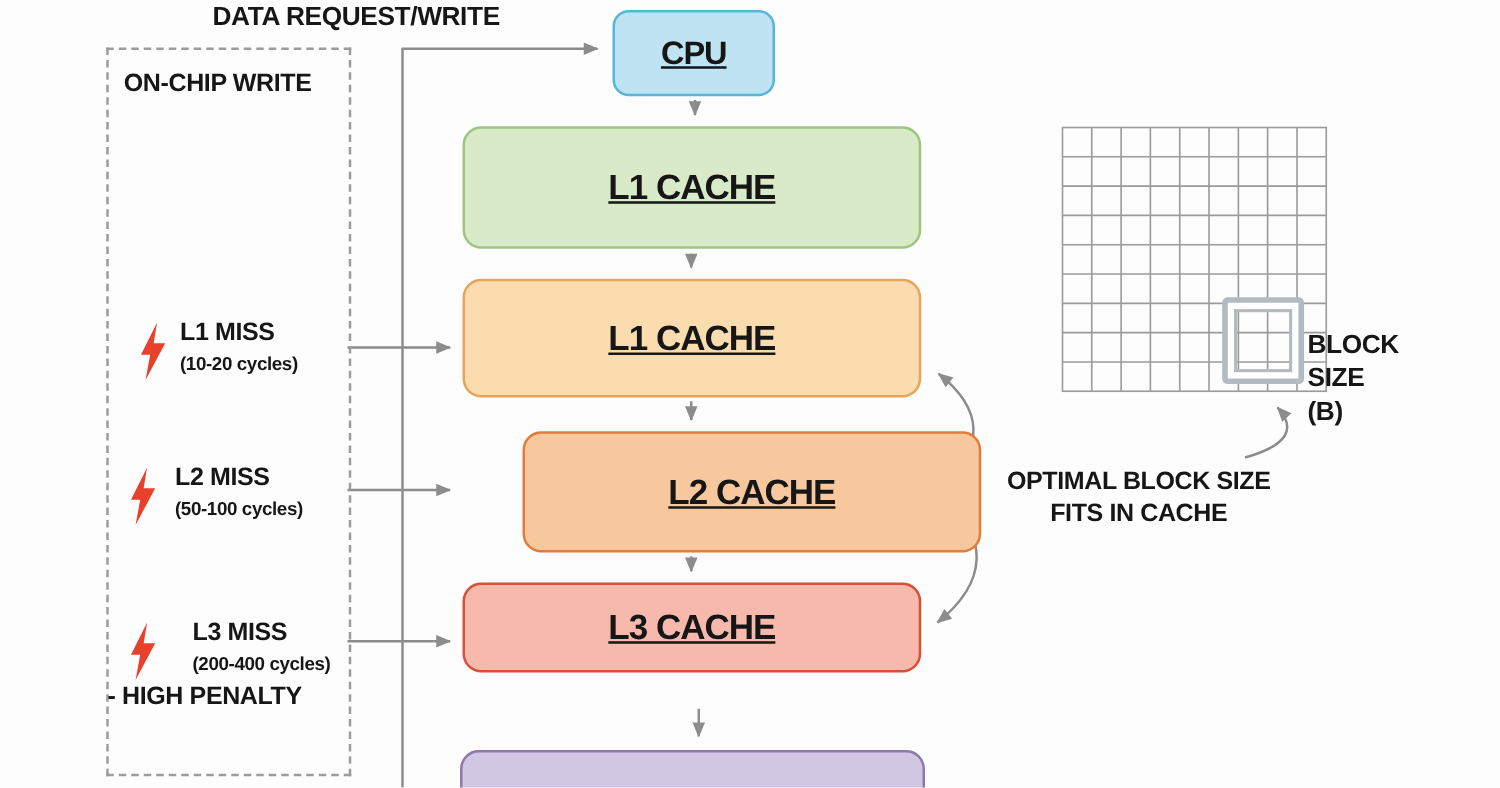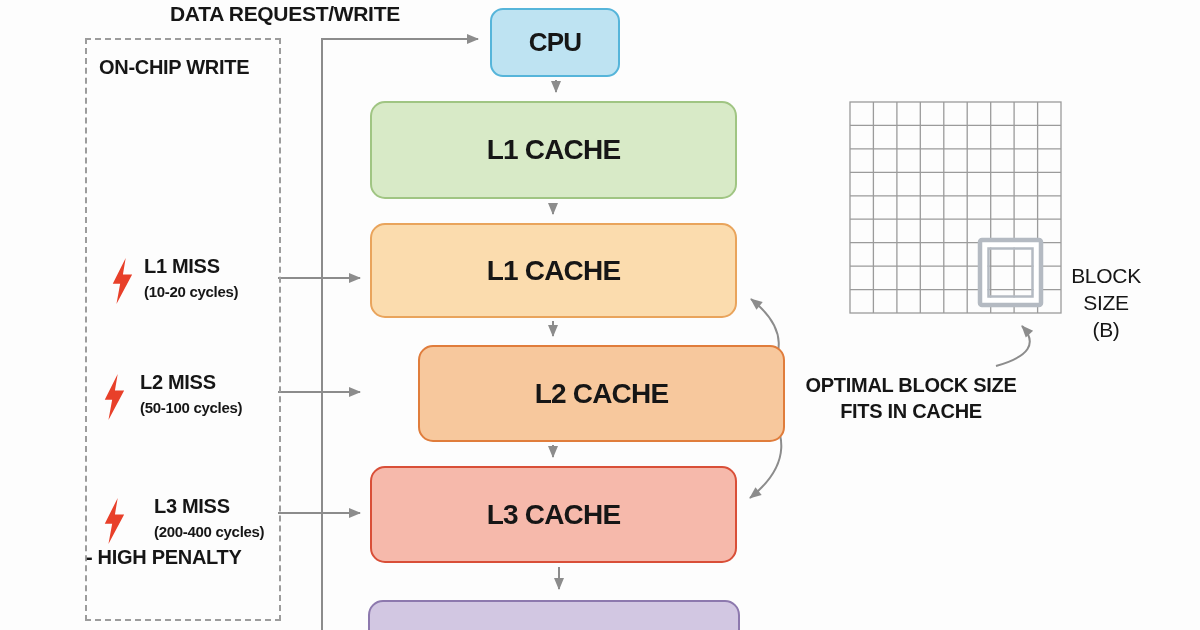--- a/index.html
+++ b/index.html
@@ -19,39 +19,40 @@
     font-size:21px;font-weight:bold;letter-spacing:-0.3px;white-space:nowrap;
   }
   .onchip-label{
     position:absolute;left:99px;top:56px;
     font-size:20px;font-weight:bold;letter-spacing:-0.3px;white-space:nowrap;
   }
   .node{
     position:absolute;border:2px solid #6d28d9;border-radius:15px;
     display:flex;align-items:center;justify-content:center;
     box-sizing:border-box;
+    text-decoration:underline;
   }
   .node span{
     font-weight:bold;letter-spacing:-0.8px;white-space:nowrap;
   }
   .node.cpu span{font-size:26px;}
   .node.cache span{font-size:28px;}
   .miss{position:absolute;}
   .miss .bolt{position:absolute;top:3px;}
   .miss-text{margin-left:40px;}
   .miss-title{font-size:20px;font-weight:bold;line-height:25px;letter-spacing:-0.3px;white-space:nowrap;}
   .miss-cycles{font-size:15px;font-weight:bold;line-height:26px;letter-spacing:-0.3px;white-space:nowrap;}
   .miss-note{font-size:20px;font-weight:bold;line-height:25px;letter-spacing:-0.3px;white-space:nowrap;}
   .optimal-note{
     position:absolute;left:796px;top:372px;width:230px;text-align:center;
     font-size:20px;font-weight:bold;line-height:26px;letter-spacing:-0.3px;
   }
   .block-caption{
-    position:absolute;left:1046px;top:262px;width:120px;text-align:center;
-    font-size:21px;font-weight:normal;line-height:27px;letter-spacing:-0.3px;
+    position:absolute;left:1046px;top:262px;width:120px;
+    font-size:21px;font-weight:bold;line-height:27px;letter-spacing:-0.3px;
   }
 </style>
 </head>
 <body>
 
 <svg class="layer" viewBox="0 0 1200 630">
   <defs>
     <marker id="ah" viewBox="0 0 14 12" markerWidth="14" markerHeight="12" refX="12" refY="6" orient="auto-start-reverse" markerUnits="userSpaceOnUse">
       <path d="M1 1 L13 6 L1 11 Z" fill="#8c8c8c"></path>
     </marker>
@@ -103,21 +104,21 @@
 </div>
 
 <div class="node cache abs" style="left: 370px; top: 223px; width: 367px; height: 95px; background-color: rgb(251, 220, 174); border-color: rgb(233, 164, 92);">
   <span>L1 CACHE</span>
 </div>
 
 <div class="node cache abs" style="left: 370px; top: 345px; width: 367px; height: 97px; background-color: rgb(247, 200, 157); border-color: rgb(224, 125, 60); margin-left: 48px;">
   <span>L2 CACHE</span>
 </div>
 
-<div class="node cache abs" style="left: 370px; top: 466px; width: 367px; height: 97px; background-color: rgb(246, 185, 171); border-color: rgb(217, 79, 56);">
+<div class="node cache abs" style="left: 370px; top: 466px; width: 367px; height: 72px; background-color: rgb(246, 185, 171); border-color: rgb(217, 79, 56);">
   <span>L3 CACHE</span>
 </div>
 
 <div class="node cache abs" style="left: 368px; top: 600px; width: 372px; height: 45px; background-color: rgb(210, 199, 226); border-color: rgb(141, 121, 174);">
   <span></span>
 </div>
 
 <div class="miss" style="left:104px;top:254px">
   <svg class="bolt" style="left:6px" width="24" height="48" viewBox="0 0 26 50">
     <path d="M17 0 L3 28 L11 28 L7 50 L24 18 L14 18 Z" fill="#e8402a"></path>

